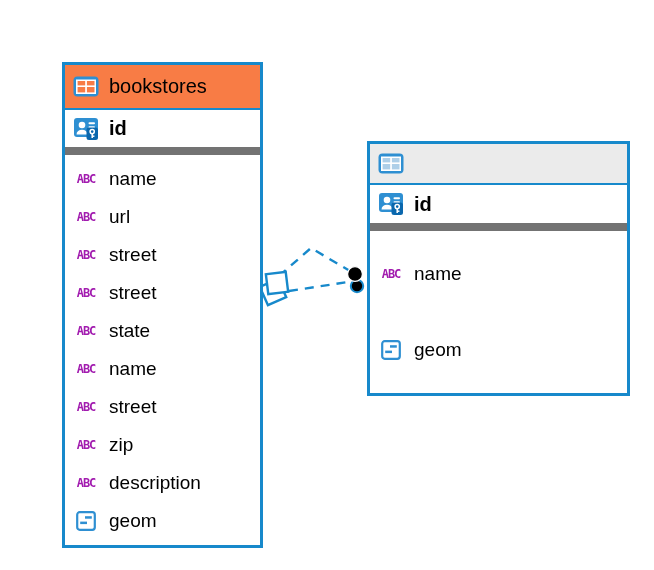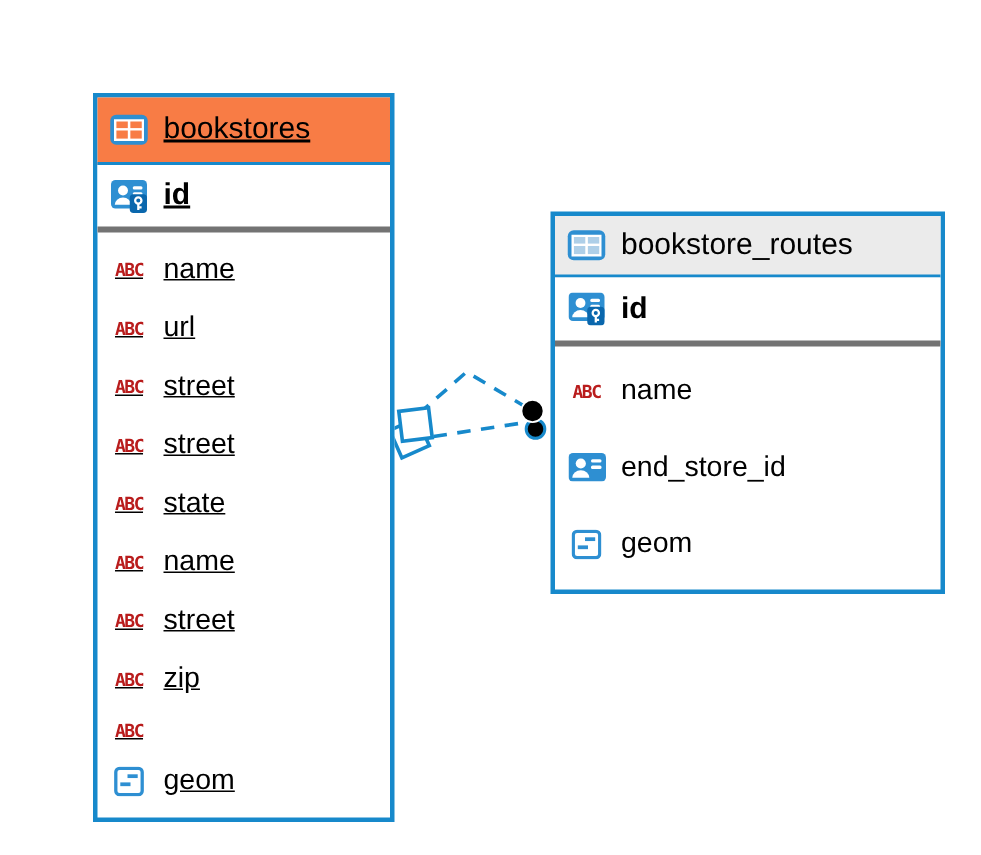--- a/index.html
+++ b/index.html
@@ -4,46 +4,46 @@
 <style>
   html,body { margin:0; padding:0; background:#fff; }
   .canvas {
     position:relative; width:654px; height:570px; background:#ffffff;
     font-family:"Liberation Sans", sans-serif; color:#000; overflow:hidden;
   }
   .entity {
     position:absolute; background:#fff; border:3px solid #1789cb;
     box-sizing:border-box; display:flex; flex-direction:column; z-index:2;
   }
-  .entity.t1 { left:62px; top:62px; width:201px; height:486px;text-decoration:underline; --cellfill:#f87c45; }
+  .entity.t1 { left:62px; top:62px; width:201px; height:486px; --cellfill:#f87c45; }
   .entity.t2 { left:367px; top:141px; width:263px; height:255px; --cellfill:#aecfe8; }
 
   .entity-header {
     display:flex; align-items:center; gap:9px; padding:0 7px;
     border-bottom:2px solid #1789cb; font-size:20px; flex:0 0 auto;
     box-sizing:border-box;
   }
   .t1 .entity-header { height:45px; background:#f87c45; }
   .t2 .entity-header { height:41px; background:#ebebeb; }
 
   .pk-row {
     display:flex; align-items:center; gap:9px; padding:0 7px;
-    border-bottom:4px solid #737373; font-weight:bold; font-size:20px;
+    border-bottom:8px solid #737373; font-weight:bold; font-size:20px;
     flex:0 0 auto; box-sizing:border-box; background:#fff;
   }
   .t1 .pk-row { height:45px; }
   .t2 .pk-row { height:46px; }
 
   .cols { flex:1 1 auto; display:flex; flex-direction:column; justify-content:space-around; padding:5px 0; }
   .col-row { display:flex; align-items:center; gap:9px; padding:0 7px; font-size:19px; }
 
   .icon-box { width:28px; flex:0 0 28px; display:flex; align-items:center; justify-content:center; }
   .abc-icon {
     font-family:"DejaVu Sans Mono", monospace; font-weight:bold; font-size:12px;
-    letter-spacing:-1px; color:#b91c1c; line-height:1;
+    letter-spacing:-1px; color:#a21caf; line-height:1;
   }
   .connector-layer { position:absolute; left:0; top:0; z-index:1; }
   .lbl { white-space:nowrap; }
 </style>
 </head>
 <body>
 
 <div class="canvas">
 
   <svg width="0" height="0" style="position:absolute" aria-hidden="true">
@@ -158,63 +158,55 @@
       <div class="col-row">
         <span class="icon-box">
             <span class="abc-icon">ABC</span>
           </span>
         <span class="lbl">zip</span>
       </div>
       <div class="col-row">
         <span class="icon-box">
             <span class="abc-icon">ABC</span>
           </span>
+        <span class="lbl">description</span>
       </div>
       <div class="col-row">
         <span class="icon-box">
           <svg width="20" height="20">
               <use href="#icon-geom"></use>
             </svg>
         </span>
         <span class="lbl">geom</span>
       </div>
     </div>
   </div>
 
   <div class="entity t2">
     <div class="entity-header">
       <span class="icon-box">
         <svg width="26" height="21">
             <use href="#icon-table"></use>
           </svg>
       </span>
-      <span class="lbl">bookstore_routes</span>
     </div>
     <div class="pk-row">
       <span class="icon-box">
         <svg width="25" height="22">
             <use href="#icon-pk"></use>
           </svg>
       </span>
       <span class="lbl">id</span>
     </div>
     <div class="cols">
       <div class="col-row">
         <span class="icon-box">
             <span class="abc-icon">ABC</span>
           </span>
         <span class="lbl">name</span>
-      </div>
-      <div class="col-row">
-        <span class="icon-box">
-          <svg width="25" height="19">
-              <use href="#icon-fk"></use>
-            </svg>
-        </span>
-        <span class="lbl">end_store_id</span>
       </div>
       <div class="col-row">
         <span class="icon-box">
           <svg width="20" height="20">
               <use href="#icon-geom"></use>
             </svg>
         </span>
         <span class="lbl">geom</span>
       </div>
     </div>

